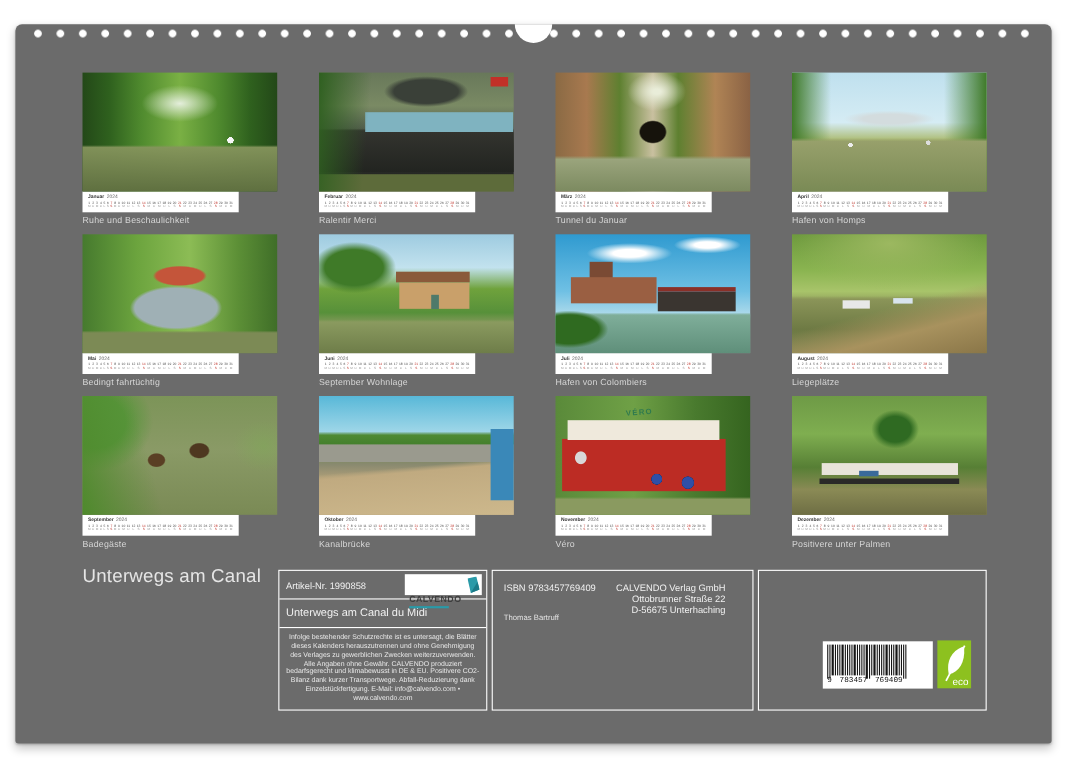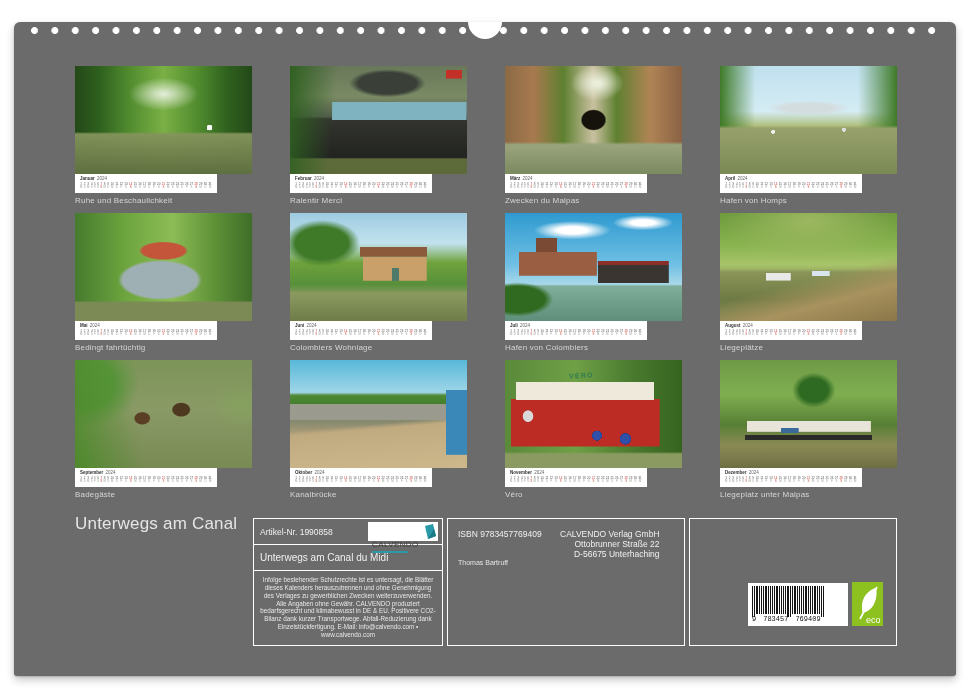--- a/index.html
+++ b/index.html
@@ -129,21 +129,21 @@
   
   .title{position:absolute;left:61px;top:492px;font-size:17px;line-height:20px;color:#e5e5e5;letter-spacing:.2px;}
   .fbox{position:absolute;border:1.5px solid #ffffff;box-sizing:border-box;color:#f0f0f0;}
   .box-info{left:239px;top:496px;width:190px;height:128px;text-align:center;}
   .box-isbn{left:433px;top:496px;width:238px;height:128px;padding-left:25px;}
   .box-code{left:675px;top:496px;width:208px;height:128px;}
   .info-row-article{position:relative;height:25px;border-bottom:1.5px solid #fff;padding:0 6px;display:flex;align-items:center;}
   .article-no{font-size:8.5px;}
   .cal-logo{position:absolute;right:4px;top:2.5px;width:70px;height:19px;background:#ffffff;display:flex;align-items:center;padding:1px 2px 1px 4px;box-sizing:border-box;}
   .cal-logo .txt{display:flex;flex-direction:column;line-height:1;}
-  .cal-logo .wordmark{font-size:8px;font-weight:normal;color:#3d3d3d;letter-spacing:.4px;margin-top:32px;}
+  .cal-logo .wordmark{font-size:8px;font-weight:bold;color:#3d3d3d;letter-spacing:.4px;margin-top:32px;}
   .cal-logo .tagline{width:36px;height:2px;background:#2a9aa8;margin-top:1.5px;}
   .cal-logo svg{margin-left:auto;}
   .info-row-title{height:25px;border-bottom:1.5px solid #fff;padding:0 6px;display:flex;align-items:center;font-size:10px;}
   .info-row-legal{padding:5px 6px;font-size:6.3px;line-height:1.25;color:#e8e8e8;}
   .box-isbn .isbn{position:absolute;left:10px;top:10px;font-size:8.5px;}
   .box-isbn .publisher{position:absolute;left:112px;top:10px;font-size:8.5px;line-height:1.2;text-align:right;}
   .box-isbn .author{position:absolute;left:10px;top:40px;font-size:7px;color:#e4e4e4;}
   .barcode{position:absolute;left:58px;top:64px;width:100px;height:43px;background:#ffffff;padding:3px 4px 1px 4px;box-sizing:border-box;}
   .bars{display:flex;gap:1px;height:28px;}
   .bar{background:#151515;}
@@ -547,21 +547,21 @@
           <span class="day">
             <b>30</b>
             <i>D</i>
           </span>
           <span class="day">
             <b>31</b>
             <i>M</i>
           </span>
         </div>
     </div>
-    <div class="caption">Zwecken du Malpas</div>
+    <div class="caption">Tunnel du Januar</div>
   </div>
   <div class="cell" style="left:706px;top:44px">
     <div class="photo art-apr"></div>
     <div class="strip">
       <div class="strip-head"><span class="m">April</span> <span class="y">2024</span></div>
       <div class="strip-days">
           <span class="day">
             <b>1</b>
             <i>M</i>
           </span>
@@ -947,21 +947,21 @@
           <span class="day">
             <b>30</b>
             <i>D</i>
           </span>
           <span class="day">
             <b>31</b>
             <i>M</i>
           </span>
         </div>
     </div>
-    <div class="caption">Colombiers Wohnlage</div>
+    <div class="caption">September Wohnlage</div>
   </div>
   <div class="cell" style="left:491px;top:191px">
     <div class="photo art-jul"></div>
     <div class="strip">
       <div class="strip-head"><span class="m">Juli</span> <span class="y">2024</span></div>
       <div class="strip-days">
           <span class="day">
             <b>1</b>
             <i>M</i>
           </span>
@@ -1748,21 +1748,21 @@
           <span class="day">
             <b>30</b>
             <i>D</i>
           </span>
           <span class="day">
             <b>31</b>
             <i>M</i>
           </span>
         </div>
     </div>
-    <div class="caption">Liegeplatz unter Malpas</div>
+    <div class="caption">Positivere unter Palmen</div>
   </div>
 
   <div class="title">
     <div>Unterwegs am Canal</div>
   </div>
 
   <div class="fbox box-info">
     <div class="info-row-article">
       <span class="article-no">Artikel-Nr. 1990858</span>
       <div class="cal-logo">

